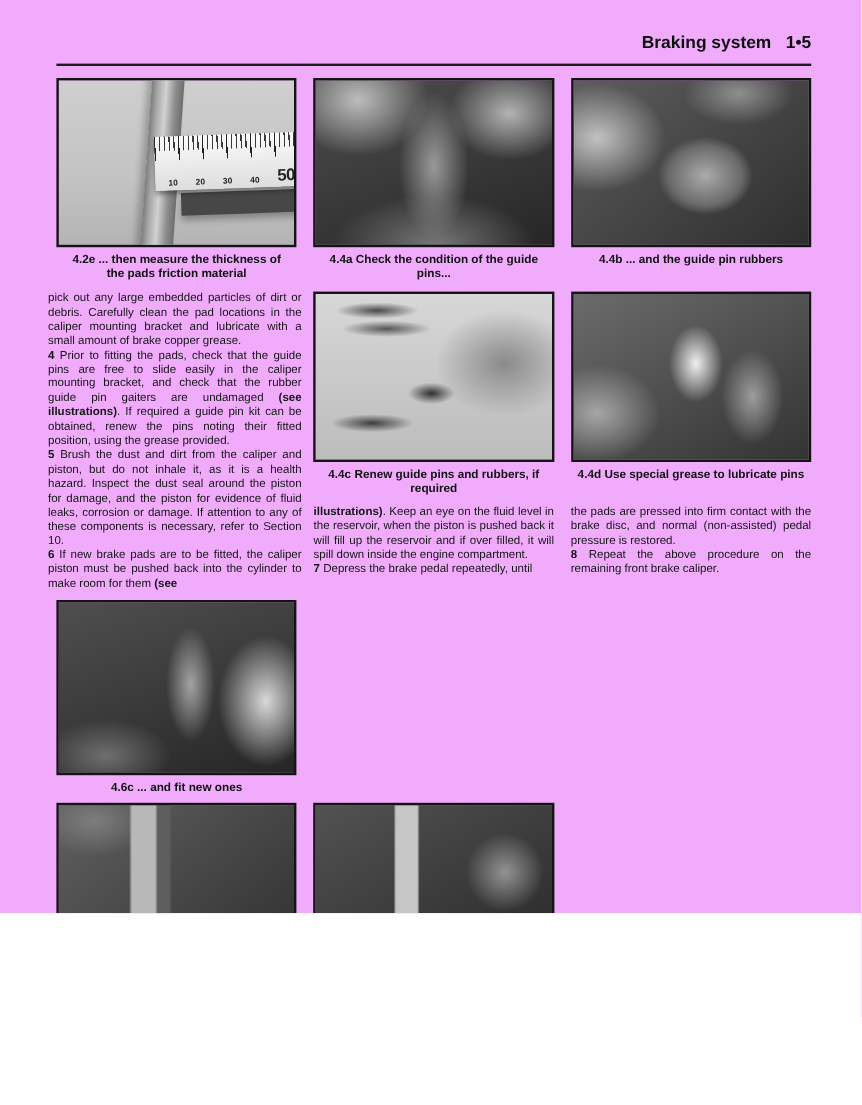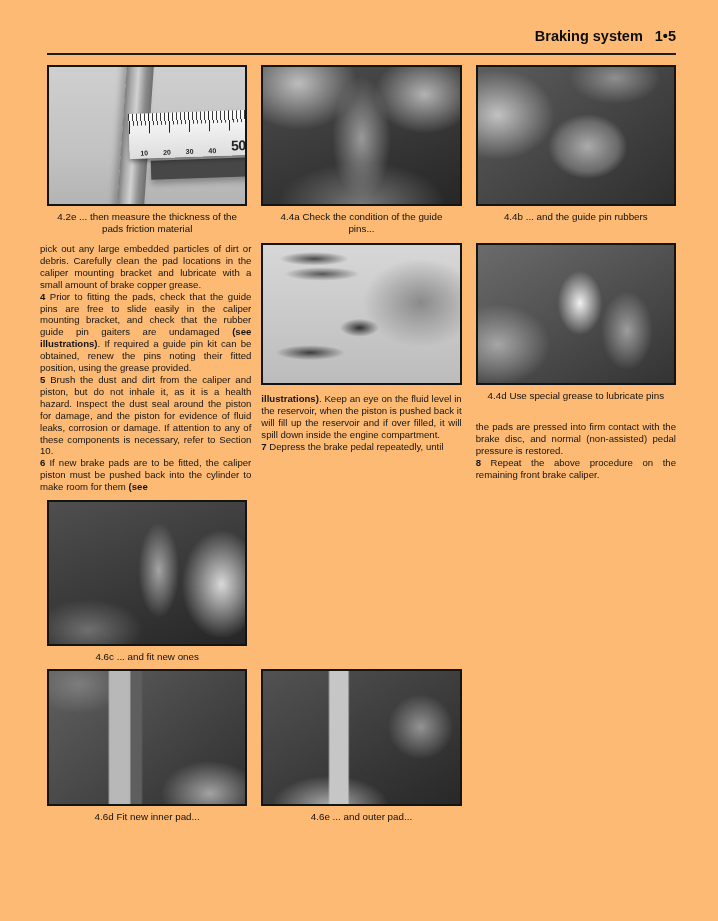--- a/index.html
+++ b/index.html
@@ -1,37 +1,37 @@
 <!DOCTYPE html>
 <html><head>
 <meta charset="utf-8">
 <style>
   html,body{margin:0;padding:0;background:#ffffff;}
-  .page{position:relative;width:718px;height:921px;background:#fdba74;overflow:hidden;
+  .page{position:relative;width:718px;height:761px;background:#f0abfc;overflow:hidden;
         font-family:"Liberation Sans", sans-serif;color:#151515;}
   .content{position:absolute;left:47px;top:28px;width:629px;}
 
   
   .header{display:flex;justify-content:flex-end;align-items:baseline;gap:12px;
           font-weight:bold;font-size:14.5px;color:#0d0d0d;}
   .hrule{height:2px;background:#1c1c1c;margin-top:9px;}
 
   
   .row{display:grid;grid-template-columns:repeat(3,1fr);column-gap:14px;}
   .row1{margin-top:10px;}
   .row2{margin-top:9px;}
   .row3{margin-top:7px;}
   .row4{margin-top:6px;}
   figure{margin:0;}
 
   
   .photo{border:2px solid #141414;position:relative;overflow:hidden;background:#9a9a9a;box-sizing:border-box;}
   .h141{height:141px}.h142{height:142px}.h146{height:146px}.h137{height:137px}
 
-  .cap{margin-top:5px;font-size:9.8px;line-height:11.5px;font-weight:normal;
+  .cap{margin-top:5px;font-size:9.8px;line-height:11.5px;font-weight:bold;
        text-align:center;color:#101010;padding:0 6px;}
   .row2 .cap{min-height:23px;padding:0 2px;}
 
   
   .textcol{margin-left:-7px;margin-right:-4px;}
   .body{font-size:9.6px;line-height:11.9px;text-align:justify;margin:0;color:#151515;}
   .body b{font-weight:bold;}
   .coltext{margin-top:8px;}
 
   
@@ -154,20 +154,21 @@
       <div class="textcol">
         <p class="body"><span>pick out any large embedded particles of dirt or debris. Carefully clean the pad locations in the caliper mounting bracket and lubricate with a small amount of brake copper grease.</span></p>
         <p class="body"><b>4</b><span> Prior to fitting the pads, check that the guide pins are free to slide easily in the caliper mounting bracket, and check that the rubber guide pin gaiters are undamaged </span><b>(see illustrations)</b><span>. If required a guide pin kit can be obtained, renew the pins noting their fitted position, using the grease provided.</span></p>
         <p class="body"><b>5</b><span> Brush the dust and dirt from the caliper and piston, but do not inhale it, as it is a health hazard. Inspect the dust seal around the piston for damage, and the piston for evidence of fluid leaks, corrosion or damage. If attention to any of these components is necessary, refer to Section 10.</span></p>
         <p class="body"><b>6</b><span> If new brake pads are to be fitted, the caliper piston must be pushed back into the cylinder to make room for them </span><b>(see</b></p>
       </div>
 
       <div>
         <figure>
           <div class="photo h142 ph-44c"></div>
+          <figcaption class="cap">4.4c Renew guide pins and rubbers, if required</figcaption>
         </figure>
         <div class="coltext">
           <p class="body"><b>illustrations)</b><span>. Keep an eye on the fluid level in the reservoir, when the piston is pushed back it will fill up the reservoir and if over filled, it will spill down inside the engine compartment.</span></p>
           <p class="body"><b>7</b><span> Depress the brake pedal repeatedly, until</span></p>
         </div>
       </div>
 
       <div>
         <figure>
           <div class="photo h142 ph-44d"></div>

